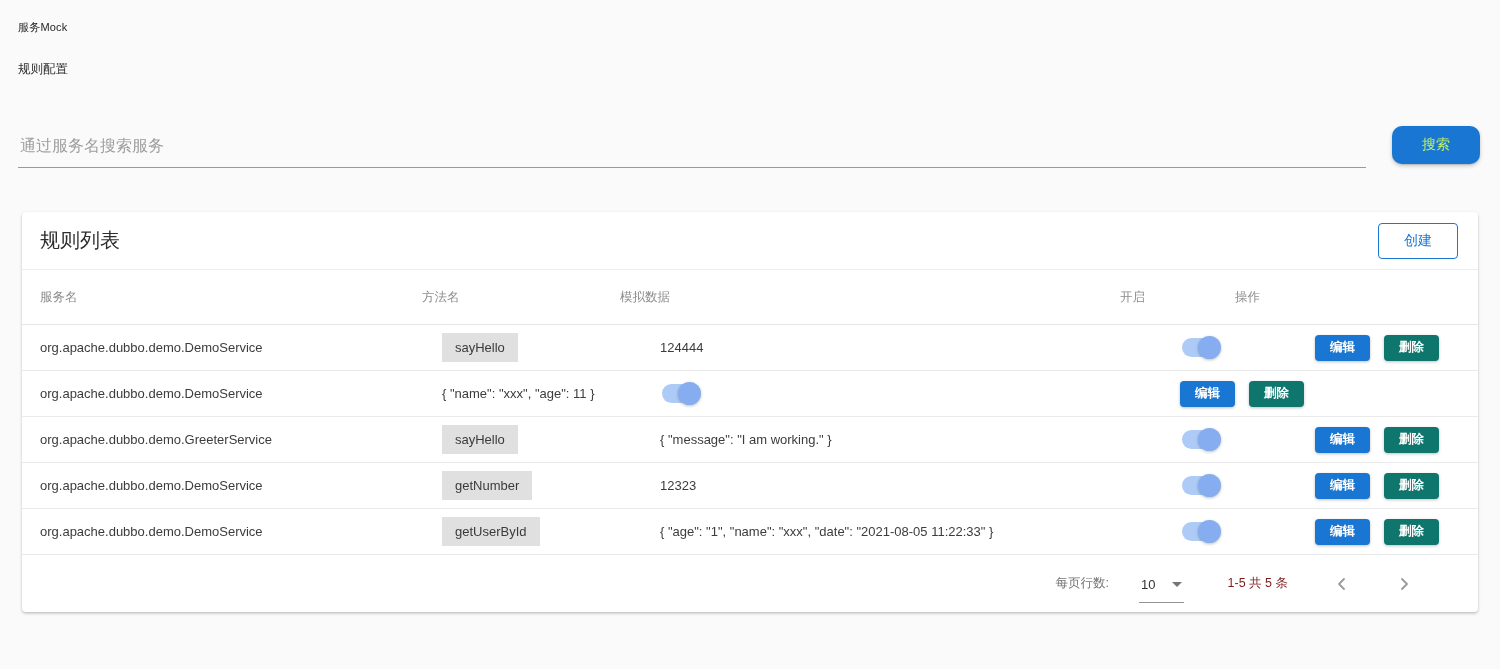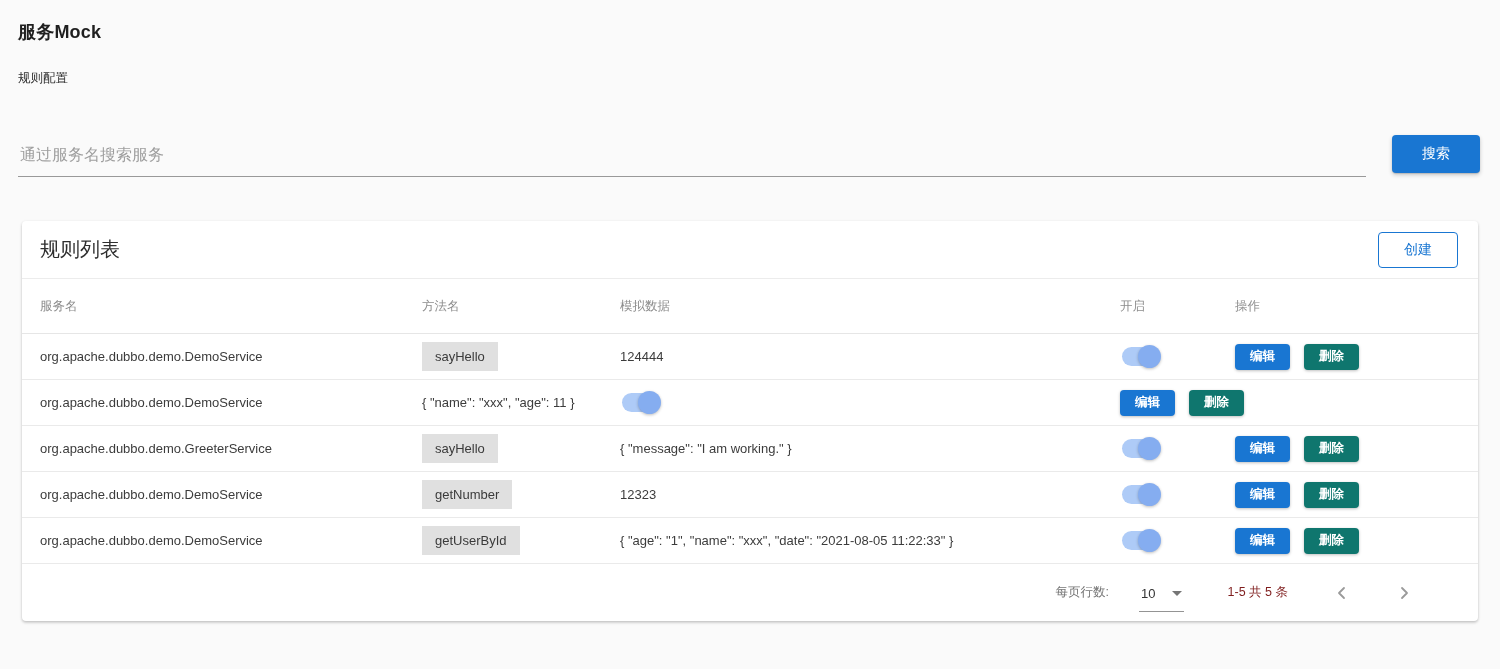--- a/index.html
+++ b/index.html
@@ -4,21 +4,21 @@
 <style>
   * { box-sizing: border-box; margin: 0; padding: 0; }
   html, body { width: 1500px; height: 669px; }
   body {
     background: #fafafa;
     font-family: "Liberation Sans", sans-serif;
     color: #333;
     overflow: hidden;
   }
   .top-section { padding: 20px 20px 0 18px; }
-  .page-title { font-size: 18px; font-weight: 700; color: #1f1f1f; letter-spacing: .2px; }
+  .page-title { font-size: 11px; font-weight: 400; color: #1f1f1f; letter-spacing: .2px; }
   .breadcrumb { margin-top: 26px; font-size: 12.5px; color: #2f2f2f; }
 
   .search-row {
     margin-top: 48px;
     display: flex;
     align-items: flex-end;
     gap: 16px;
   }
   .search-input {
     flex: 1;
@@ -31,23 +31,23 @@
     padding: 6px 2px 12px 2px;
     font-family: "Liberation Sans", sans-serif;
   }
   .search-input::placeholder { color: #9e9e9e; }
   .search-btn {
     margin-left: 10px;
     margin-bottom: 4px;
     width: 88px;
     height: 38px;
     border: none;
-    border-radius: 4px;
+    border-radius: 10px;
     background: #1976d2;
-    color: #ffffff;
+    color: #bef264;
     font-size: 14px;
     cursor: pointer;
     box-shadow: 0 2px 4px rgba(0,0,0,.2), 0 1px 1px rgba(0,0,0,.12);
     font-family: "Liberation Sans", sans-serif;
   }
 
   .card {
     margin: 44px 22px 0 22px;
     background: #fff;
     border-radius: 4px;
@@ -84,20 +84,21 @@
     height: 55px;
     color: #8c8c8c;
     font-size: 12.5px;
     border-bottom: 1px solid #e6e6e6;
   }
   .data-row {
     height: 46px;
     font-size: 13px;
     color: #3c3c3c;
     border-bottom: 1px solid #eaeaea;
+    gap: 20px;
   }
   .chip {
     display: inline-block;
     background: #e0e0e0;
     color: #3a3a3a;
     border-radius: 0;
     padding: 8px 13px;
     font-size: 13px;
     line-height: 1;
   }

